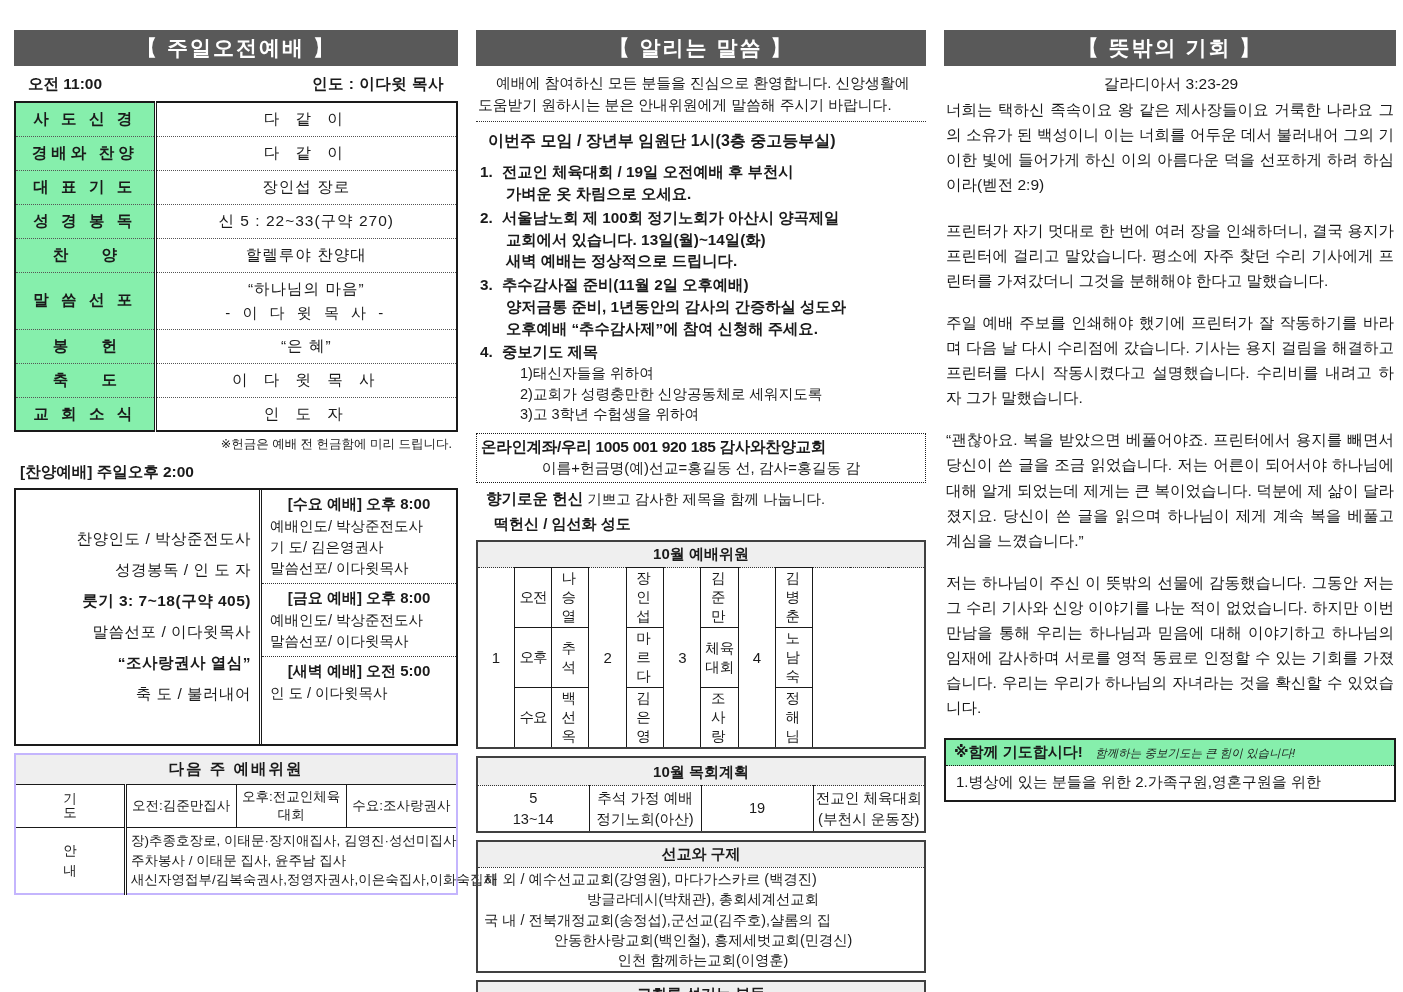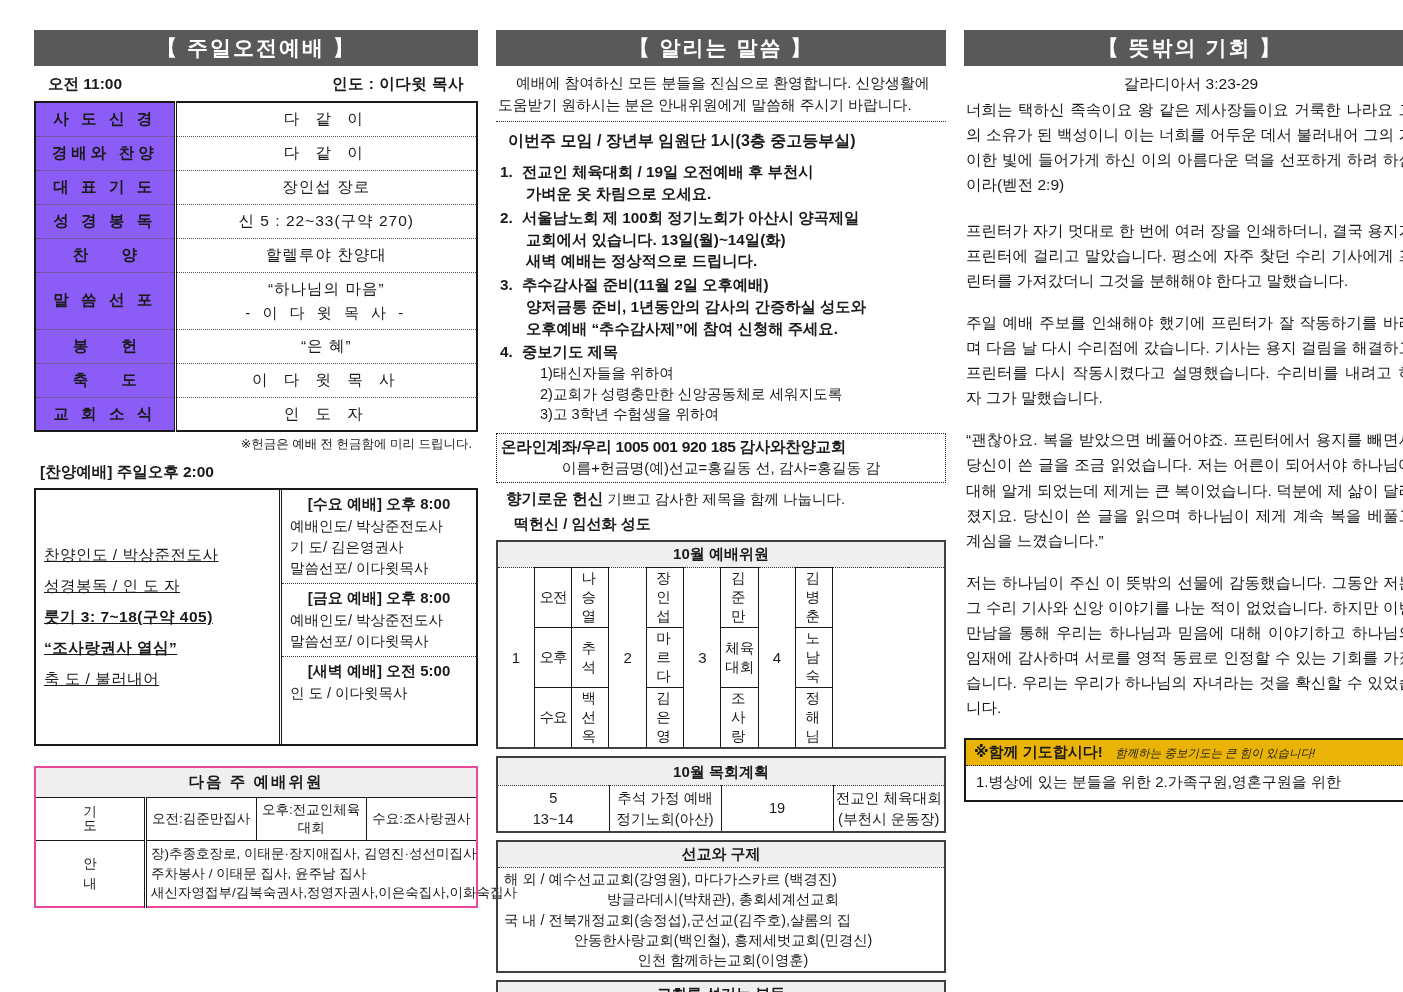--- a/index.html
+++ b/index.html
@@ -7,21 +7,21 @@
     margin: 0; padding: 0;
     width: 1403px; height: 992px;
     background: #ffffff;
     font-family: "Liberation Sans", "DejaVu Sans", sans-serif;
     color: #1a1a1a;
   }
   .page {
     position: relative;
     width: 1403px; height: 992px;
     display: flex;
-    padding: 30px 18px 8px 34px;
+    padding: 30px 18px 8px 14px;
     gap: 18px;
   }
   .col { width: 444px; flex: 0 0 444px; position: relative; }
   .col-2 { width: 450px; flex: 0 0 450px; }
   .col-3 { width: 452px; flex: 0 0 452px; }
 
   
   .bar {
     background: #595959;
     color: #ffffff;
@@ -47,21 +47,21 @@
   .order-tbl td {
     border-bottom: 1px dotted #555;
     font-size: 15.5px;
     padding: 5px 2px;
     text-align: center;
     height: 34px;
   }
   .order-tbl tr:last-child td { border-bottom: none; }
   .order-tbl td.lbl {
     width: 140px;
-    background: #8b5cf6;
+    background: #86efac;
     font-weight: bold;
     letter-spacing: 4px;
     border-right: 3px double #1a1a1a;
     text-align: center;
   }
   .order-tbl td.lbl.spread { letter-spacing: 0; }
   .lbl-spread { display: flex; justify-content: space-around; padding: 0 18px; }
   .val { letter-spacing: 1px; }
   .val.wide { letter-spacing: 6px; }
   .val .sub { display: block; letter-spacing: 4px; font-size: 15px; margin-top: 2px; }
@@ -84,30 +84,30 @@
     height: 258px;
   }
   .dual .left {
     flex: 0 0 246px;
     border-right: 3px double #1a1a1a;
     display: flex; flex-direction: column;
     justify-content: center;
     padding: 4px 8px;
   }
   .dual .left .ln {
-    font-size: 15.5px; text-align: left; padding: 5px 0; letter-spacing: 0.5px; text-decoration: underline;
+    font-size: 15.5px; text-align: right; padding: 5px 0; letter-spacing: 0.5px;
   }
   .dual .left .ln.b { font-weight: bold; }
   .dual .right { flex: 1; display: flex; flex-direction: column; }
   .blk { padding: 3px 6px 4px 6px; border-bottom: 1px dotted #333; }
   .blk:last-child { border-bottom: none; }
   .blk .t { font-size: 15px; font-weight: bold; text-align: center; padding: 2px 0 2px 0; }
   .blk .r { font-size: 14.5px; padding: 1px 0 1px 2px; white-space: nowrap; }
 
-  .next-tbl { border: 2px solid #ec4899; margin-top: 20px; table-layout: fixed; }
+  .next-tbl { border: 2px solid #c4b5fd; margin-top: 7px; table-layout: fixed; }
   .next-tbl .hd {
     background: #efefef; text-align: center; font-weight: bold;
     font-size: 15.5px; letter-spacing: 2px; padding: 4px 0;
     border-bottom: 1px solid #1a1a1a;
   }
   .next-tbl td { font-size: 13.5px; padding: 3px 4px; }
   .vlbl {
     width: 26px; text-align: center; font-size: 13px;
     border-right: 3px double #1a1a1a; line-height: 1.05; font-weight: normal;
   }
@@ -170,21 +170,21 @@
   .scripture-ref { font-size: 15.5px; padding: 8px 0 2px 2px; text-align: center; }
   .body-p {
     font-size: 15.5px; line-height: 1.62;
     text-align: justify; text-justify: inter-character;
     padding: 0 2px 0 2px; margin: 0 0 17px 0;
   }
   .body-p.first { margin-bottom: 20px; }
 
   .prayer-box { border: 2px solid #1a1a1a; margin-top: 4px; }
   .prayer-box .ph {
-    background: #eab308; padding: 3px 8px; border-bottom: 1px dotted #1a1a1a;
+    background: #86efac; padding: 3px 8px; border-bottom: 1px dotted #1a1a1a;
   }
   .prayer-box .ph .m { font-weight: bold; font-size: 15px; }
   .prayer-box .ph .s { font-size: 11.5px; font-style: italic; padding-left: 8px; }
   .prayer-box .pb { font-size: 15px; padding: 7px 8px 8px 10px; }
 </style>
 </head>
 <body>
 
 <div class="page">
 
@@ -258,20 +258,21 @@
 
     <div class="note-right">※헌금은 예배 전 헌금함에 미리 드립니다.</div>
 
     <div class="subhead">[찬양예배] 주일오후 2:00</div>
 
     <div class="dual">
       <div class="left">
         <div class="ln">찬양인도 /  박상준전도사</div>
         <div class="ln">성경봉독 /  인    도    자</div>
         <div class="ln b">룻기 3: 7~18(구약 405)</div>
+        <div class="ln">말씀선포  /  이다윗목사</div>
         <div class="ln b">“조사랑권사 열심”</div>
         <div class="ln">축      도  /  불러내어</div>
       </div>
       <div class="right">
         <div class="blk">
           <div class="t">[수요 예배] 오후 8:00</div>
           <div class="r">예배인도/  박상준전도사</div>
           <div class="r">기      도/  김은영권사</div>
           <div class="r">말씀선포/  이다윗목사</div>
         </div>

